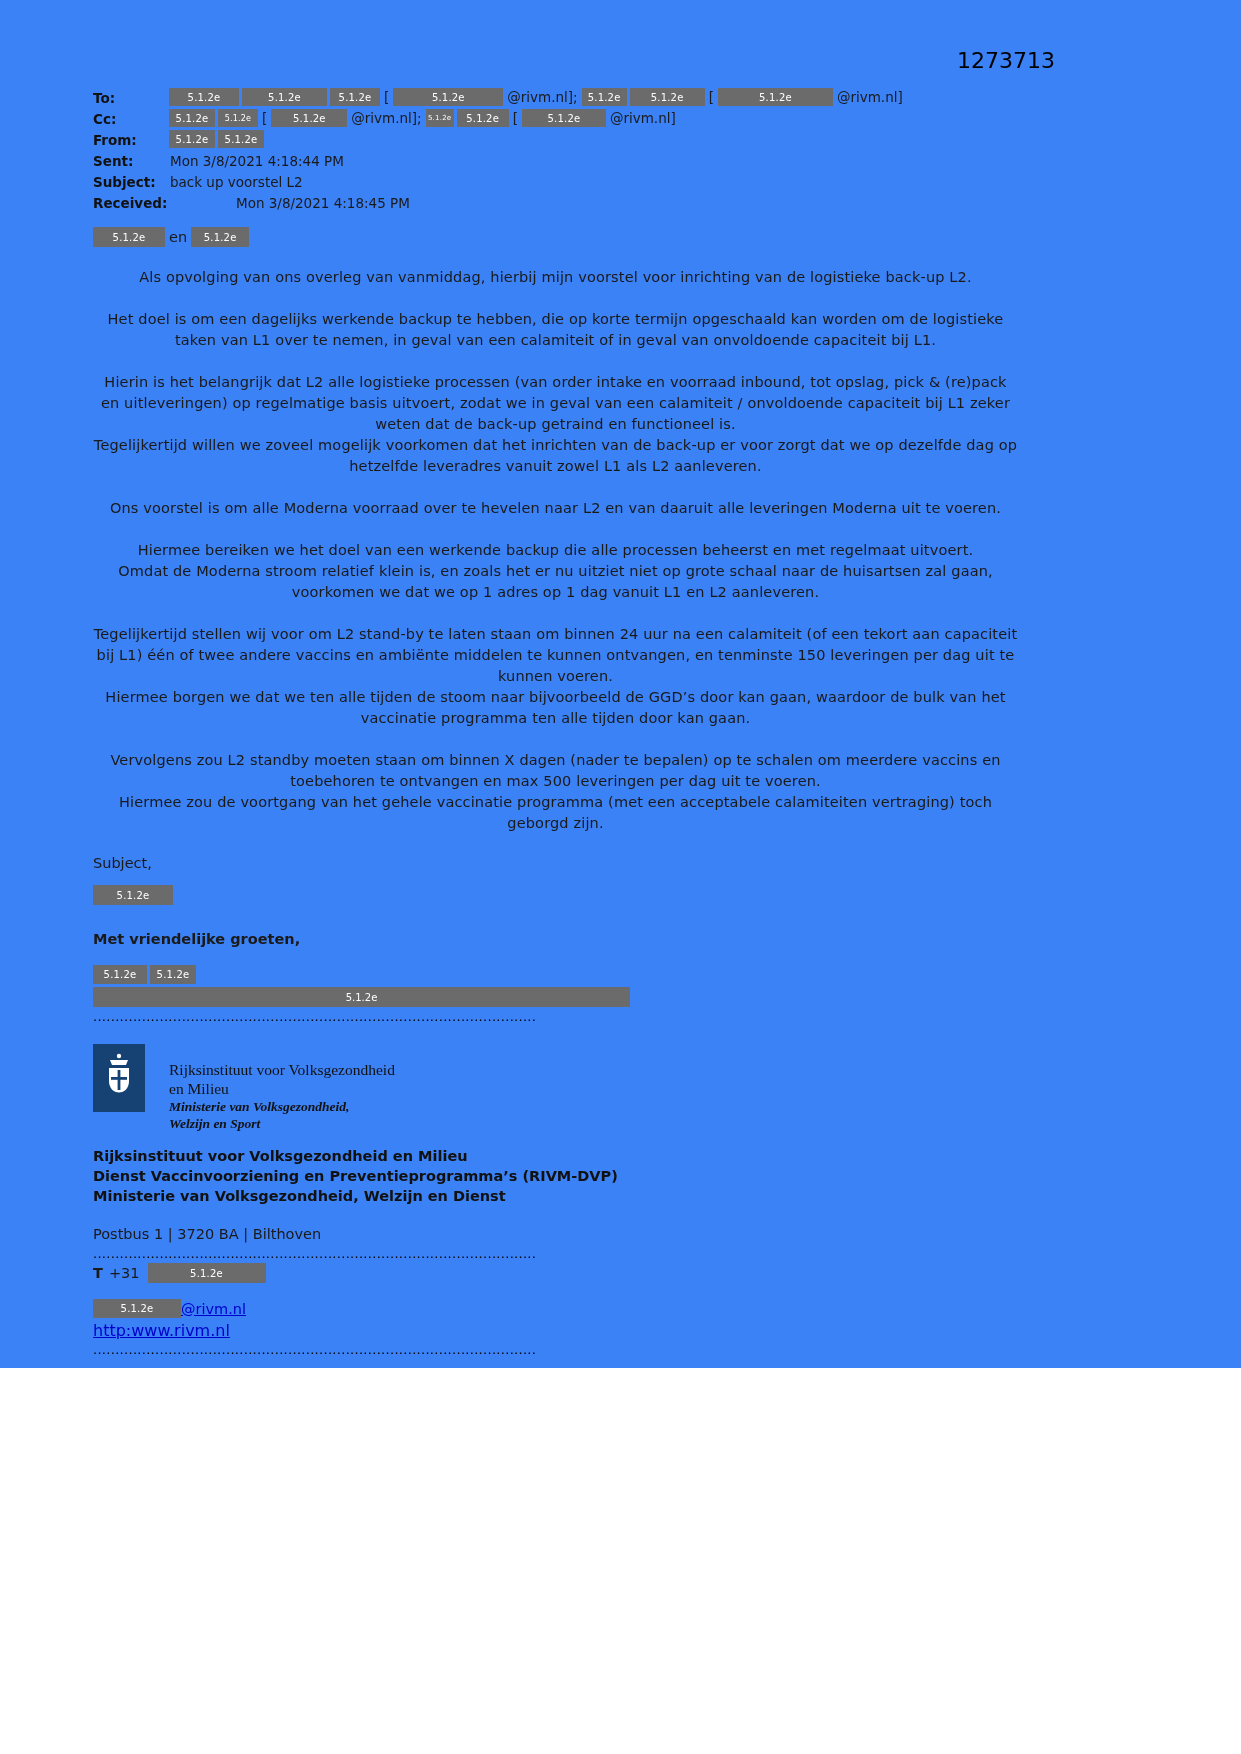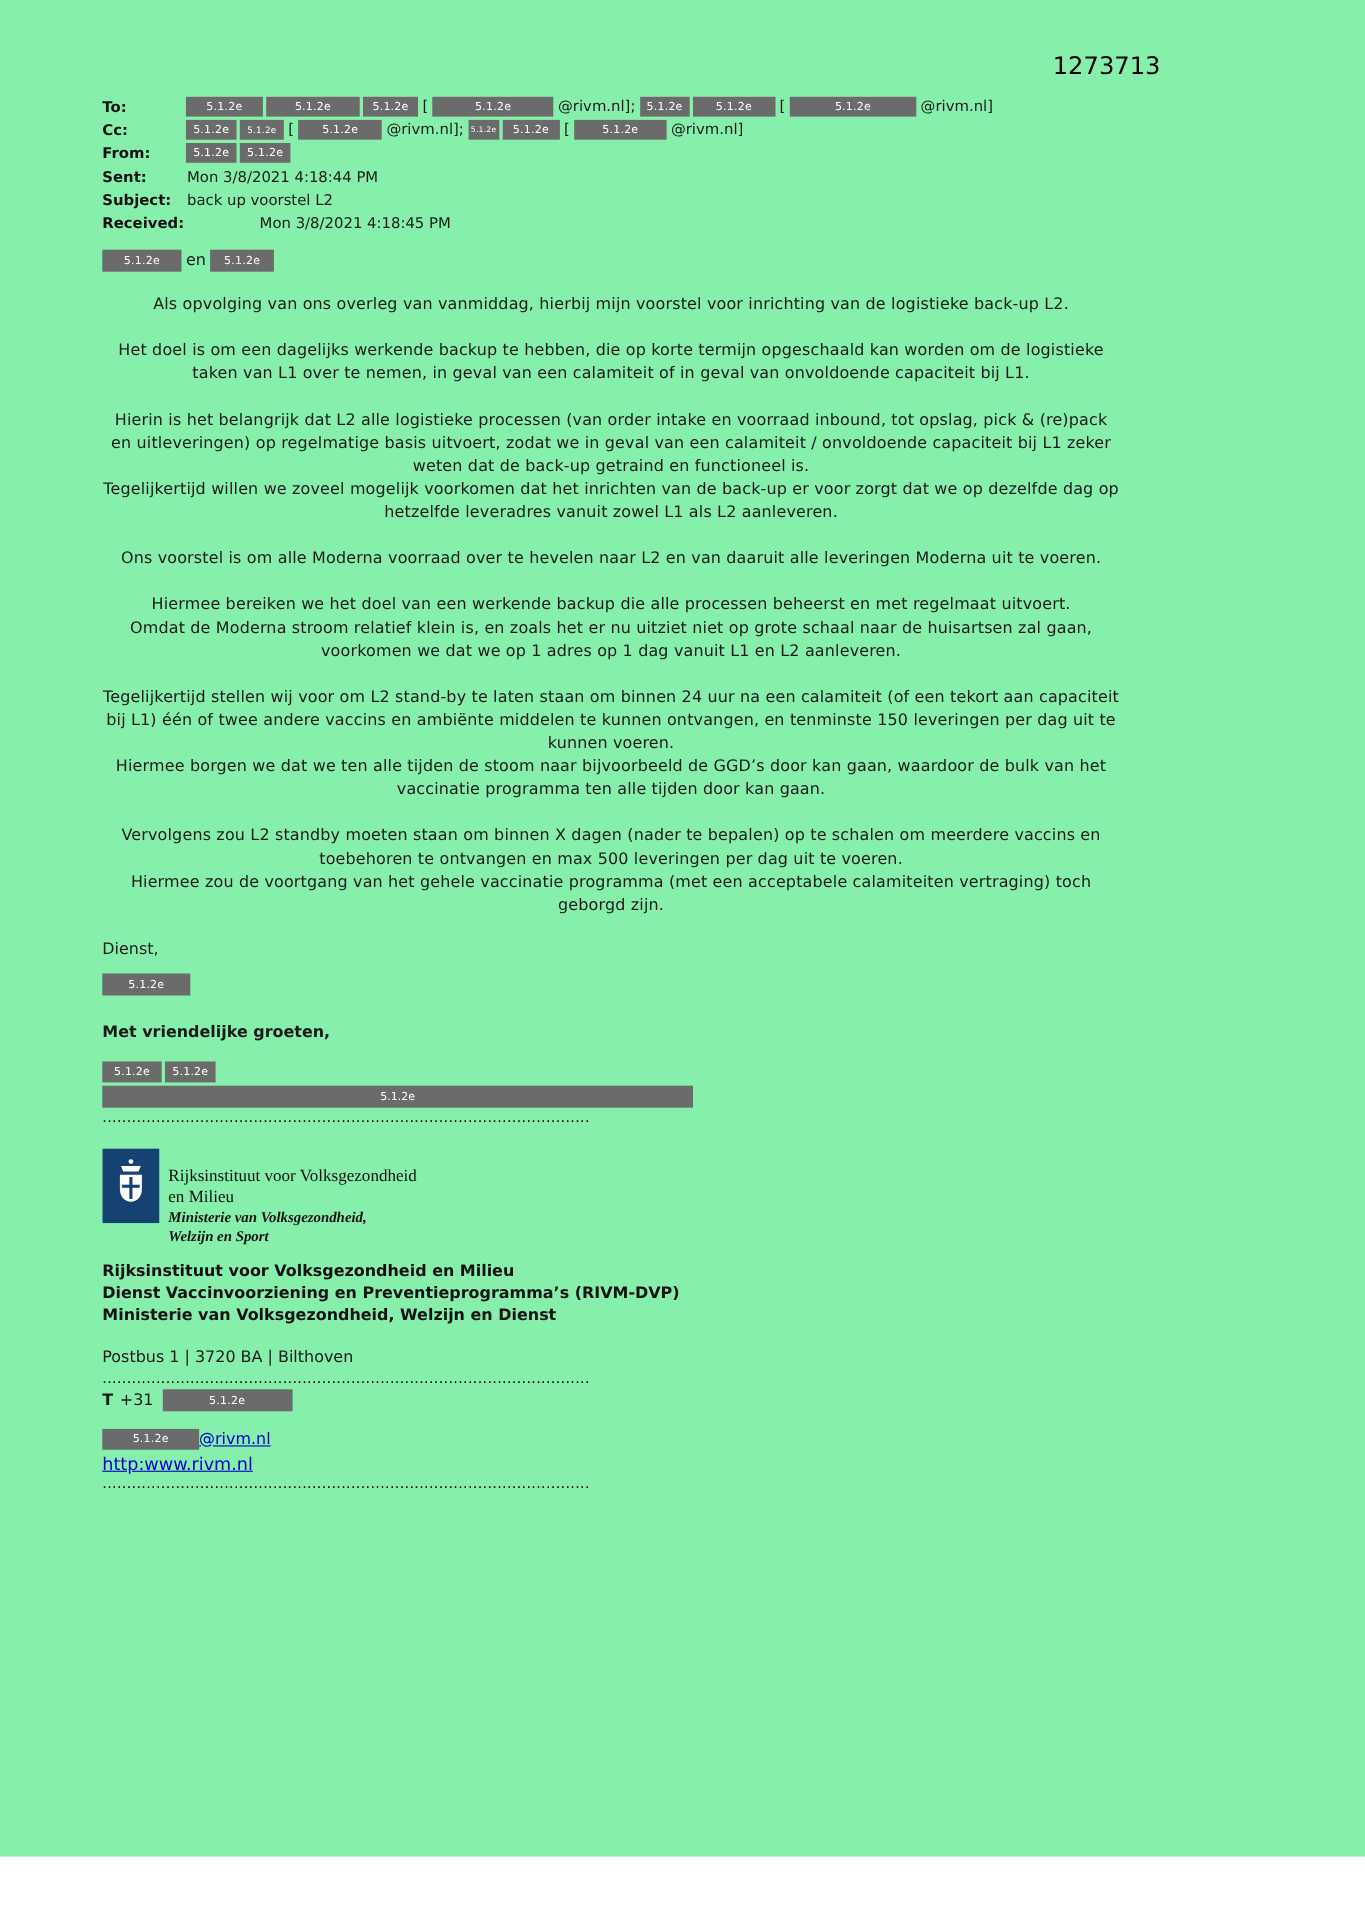--- a/index.html
+++ b/index.html
@@ -1,21 +1,21 @@
 <!DOCTYPE html>
 <html><head>
 <meta charset="utf-8">
 <style>
   * { margin: 0; padding: 0; box-sizing: border-box; }
   html, body { background: #ffffff; }
   .page {
     position: relative;
     width: 1241px;
-    height: 1688px;
-    background: #86efac;
+    height: 1368px;
+    background: #3b82f6;
     font-family: "DejaVu Sans", "Liberation Sans", sans-serif;
     color: #1a1a1a;
     overflow: hidden;
   }
   .doc-number {
     position: absolute;
     top: 48px;
     right: 186px;
     font-size: 22px;
     color: #000;
@@ -78,21 +78,21 @@
   .dotted {
     margin-top: 2px;
     font-size: 13px;
     letter-spacing: 0.3px;
     color: #000;
     white-space: nowrap;
     overflow: hidden;
     width: 460px;
   }
   
-  .logo-block { margin-top: 20px; display: flex; gap: 8px; }
+  .logo-block { margin-top: 20px; display: flex; gap: 24px; }
   .logo { flex: none; }
   .logo-text { padding-top: 16px; }
   .lt1 {
     font-family: "Liberation Serif", "DejaVu Serif", serif;
     font-size: 15.5px;
     line-height: 19px;
     color: #111;
   }
   .lt2 {
     font-family: "Liberation Serif", "DejaVu Serif", serif;
@@ -194,21 +194,21 @@
 Tegelijkertijd willen we zoveel mogelijk voorkomen dat het inrichten van de back-up er voor zorgt dat we op dezelfde dag op hetzelfde leveradres vanuit zowel L1 als L2 aanleveren.</p>
         <p>Ons voorstel is om alle Moderna voorraad over te hevelen naar L2 en van daaruit alle leveringen Moderna uit te voeren.</p>
         <p>Hiermee bereiken we het doel van een werkende backup die alle processen beheerst en met regelmaat uitvoert.
 Omdat de Moderna stroom relatief klein is, en zoals het er nu uitziet niet op grote schaal naar de huisartsen zal gaan, voorkomen we dat we op 1 adres op 1 dag vanuit L1 en L2 aanleveren.</p>
         <p>Tegelijkertijd stellen wij voor om L2 stand-by te laten staan om binnen 24 uur na een calamiteit (of een tekort aan capaciteit bij L1) één of twee andere vaccins en ambiënte middelen te kunnen ontvangen, en tenminste 150 leveringen per dag uit te kunnen voeren.
 Hiermee borgen we dat we ten alle tijden de stoom naar bijvoorbeeld de GGD’s door kan gaan, waardoor de bulk van het vaccinatie programma ten alle tijden door kan gaan.</p>
         <p>Vervolgens zou L2 standby moeten staan om binnen X dagen (nader te bepalen) op te schalen om meerdere vaccins en toebehoren te ontvangen en max 500 leveringen per dag uit te voeren.
 Hiermee zou de voortgang van het gehele vaccinatie programma (met een acceptabele calamiteiten vertraging) toch geborgd zijn.</p>
       </div>
 
-    <div class="signoff">Dienst,</div>
+    <div class="signoff">Subject,</div>
 
     <div class="sig-red hvalue">
         <span class="redact" style="width: 80px;">5.1.2e</span>
       </div>
 
     <div class="closing">Met vriendelijke groeten,</div>
 
     <div class="name-reds hvalue">
         <span class="redact" style="width: 54px;">5.1.2e</span>
         <span class="redact" style="width: 46px;">5.1.2e</span>

